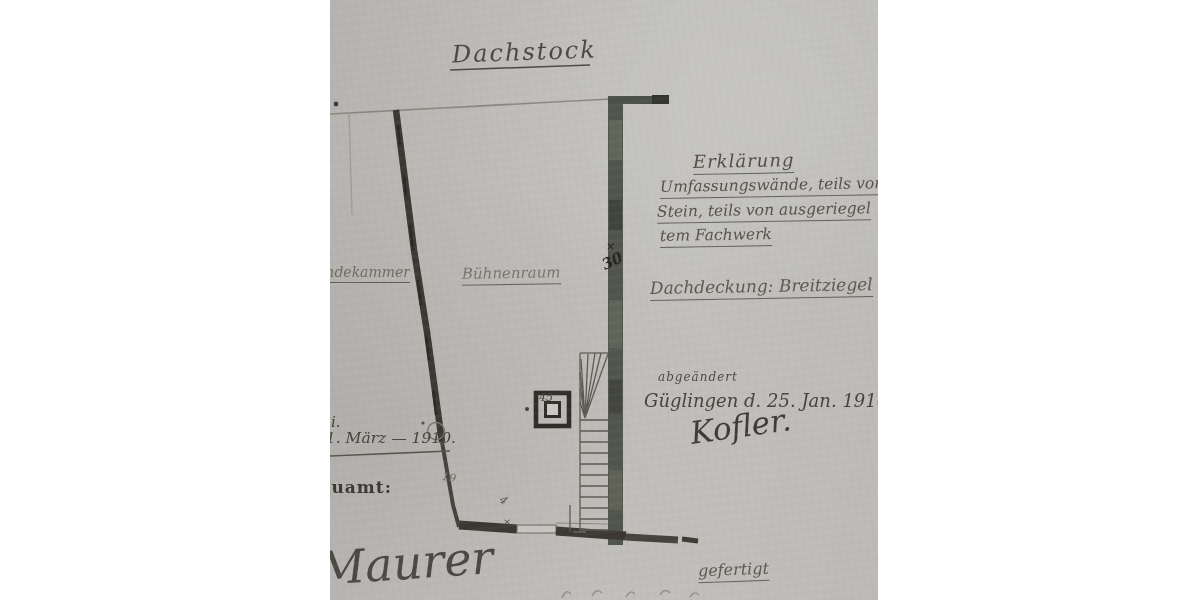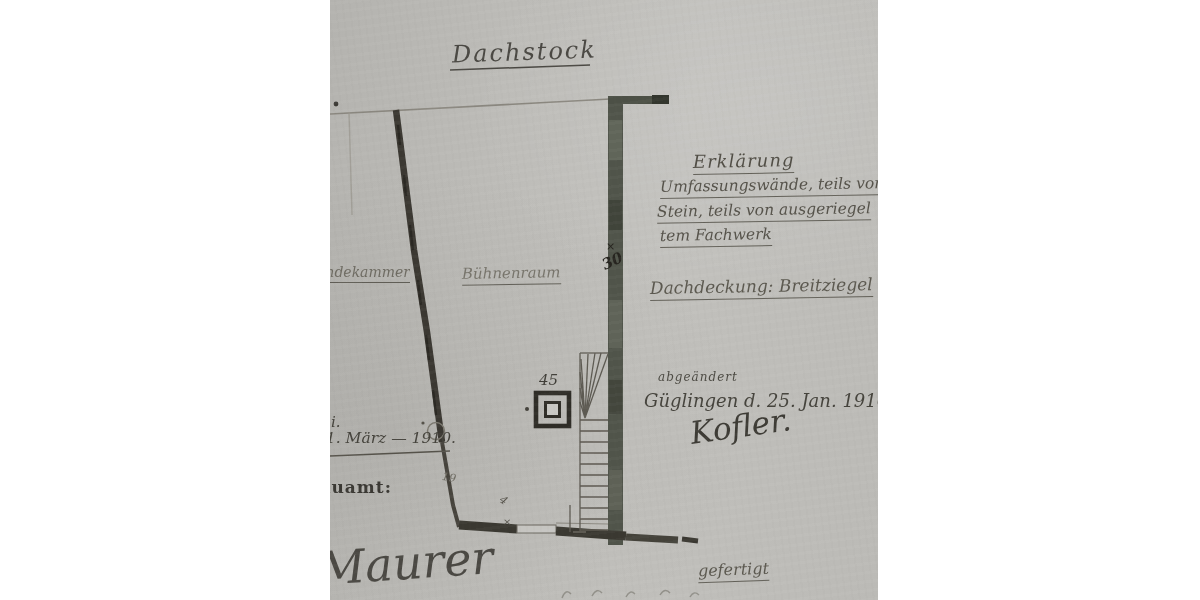--- a/index.html
+++ b/index.html
@@ -92,21 +92,21 @@
     <div class="t ul" style="left:320px;top:276px;font-size:17px;color:#5b584f;transform:rotate(-1deg);">Dachdeckung: Breitziegel</div>
 
     <div class="t ul" style="left:132px;top:264px;font-size:15px;color:#77746b;transform:rotate(-1deg);">Bühnenraum</div>
 
     <div class="clip" style="left:0;top:264px;width:80px;height:24px;">
       <span class="inner ul" style="font-size:14px;color:#6e6b62;">Gesindekammer</span>
     </div>
 
     <div class="t" style="left:272px;top:252px;font-size:15px;font-weight:bold;color:#26241f;transform:rotate(-25deg);">30</div>
     <div class="t" style="left:276px;top:240px;font-size:11px;color:#26241f;">×</div>
-    <div class="t" style="left:209px;top:371px;font-size:15px;color:#3f3d37;">45</div>
+    <div class="t" style="left:209px;top:391px;font-size:11px;color:#3f3d37;">45</div>
     <div class="t" style="left:112px;top:471px;font-size:11px;color:#6e6b62;transform:rotate(10deg);">19</div>
     <div class="t" style="left:170px;top:494px;font-size:11px;color:#55524a;transform:rotate(35deg);">4</div>
     <div class="t" style="left:173px;top:516px;font-size:10px;color:#55524a;">×</div>
 
     <div class="t" style="left:328px;top:370px;font-size:12px;color:#4c4a43;letter-spacing:1px;">abgeändert</div>
     <div class="t" style="left:314px;top:390px;font-size:18px;color:#45433c;">Güglingen d. 25. Jan. 1916</div>
     <div class="t" style="left:360px;top:408px;font-size:31px;color:#3d3b35;transform:rotate(-8deg);">Kofler.</div>
 
     <div class="t" style="left:1px;top:413px;font-size:15px;color:#45433c;">i.</div>
     <div class="clip" style="left:0;top:429px;width:126px;height:25px;">

